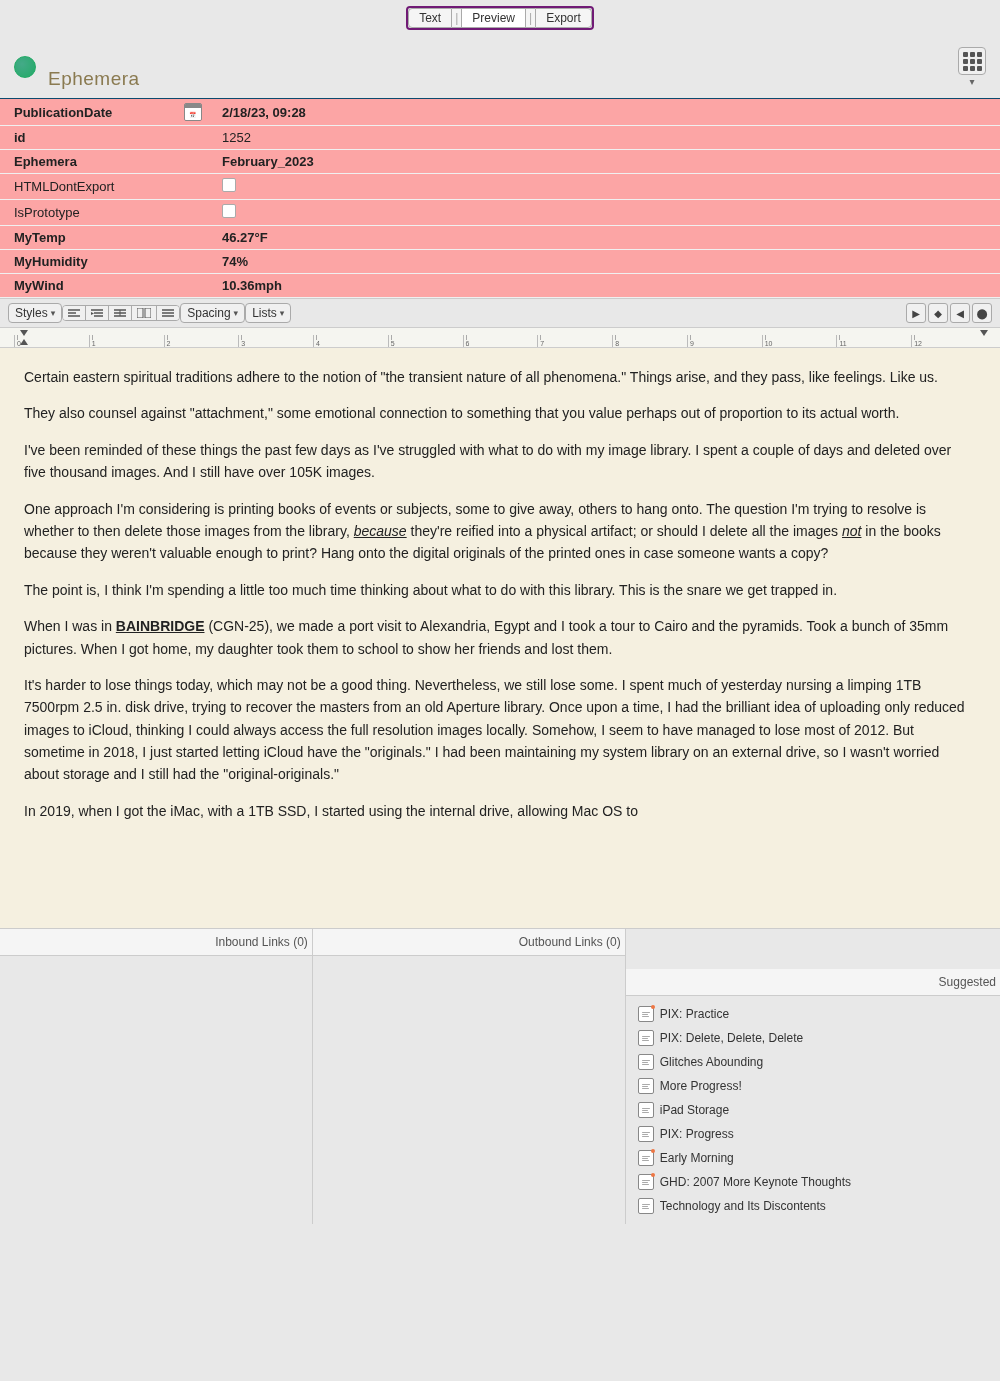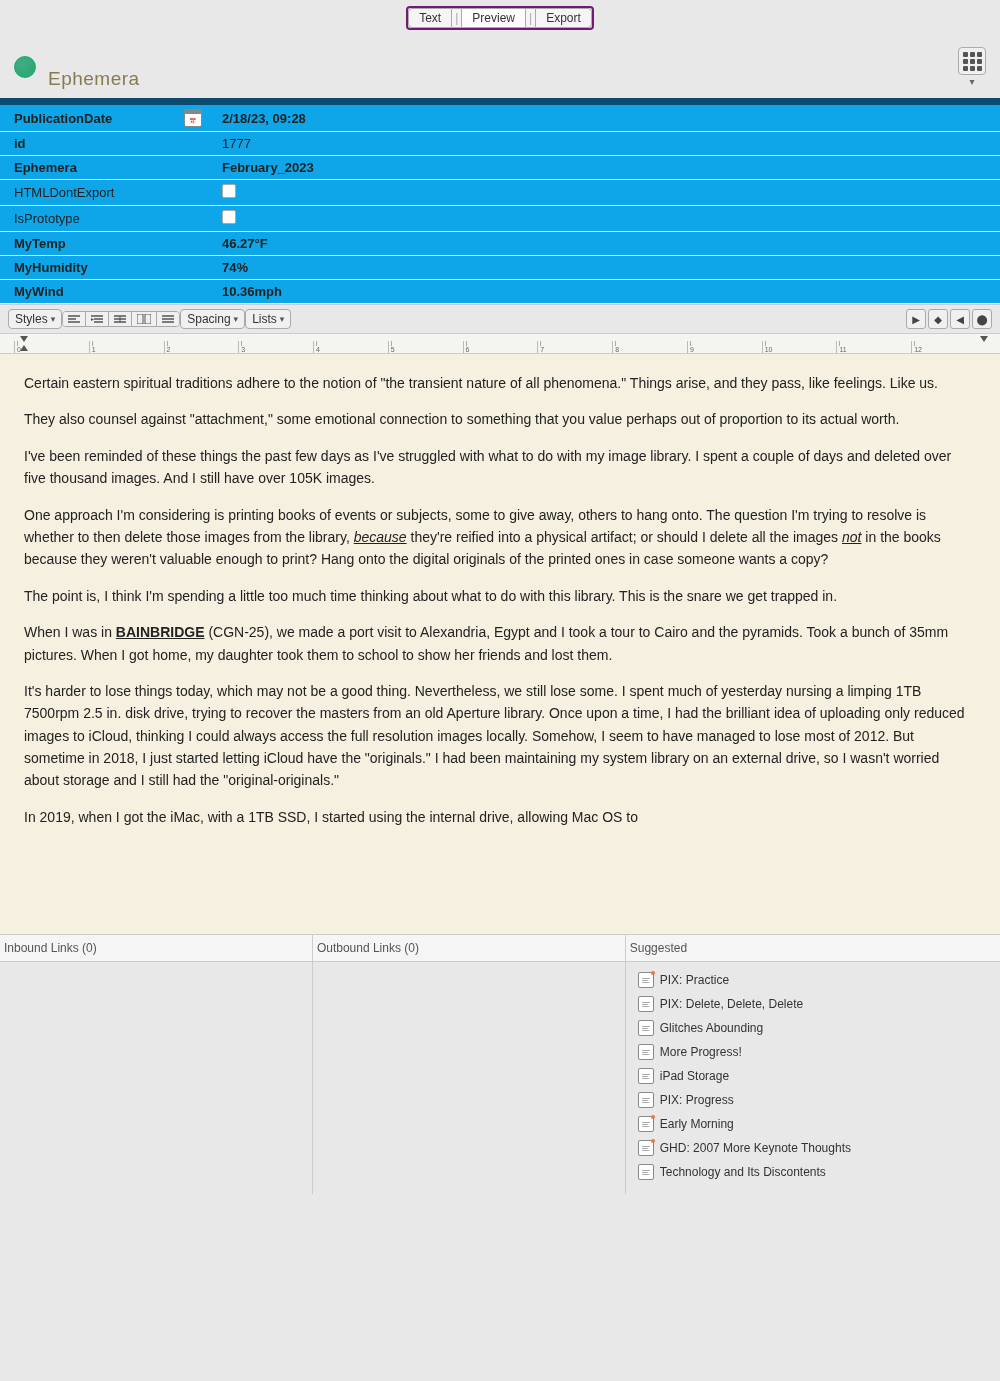--- a/index.html
+++ b/index.html
@@ -87,22 +87,22 @@
     .chevron-down {
       font-size: 10px;
       color: #666;
       margin-top: 1px;
     }
 
     
     .metadata-table {
       width: 100%;
       border-collapse: collapse;
-      background: #0ea5e9;
-      border-top: 7px solid #0c4a6e;
+      background: #fca5a5;
+      border-top: 1px solid #0c4a6e;
       border-bottom: 1px solid #ccc;
     }
     .metadata-table td {
       padding: 4px 14px;
       vertical-align: middle;
       border-bottom: 1px solid #f0f0f0;
     }
     .metadata-table td.field-name {
       font-weight: 600;
       color: #222;
@@ -288,23 +288,24 @@
     .panel-inbound {
       flex: 1;
       border-right: 1px solid #ccc;
     }
     .panel-outbound {
       flex: 1;
       border-right: 1px solid #ccc;
     }
     .panel-suggested {
       flex: 1.2;
+      margin-top: 40px;
     }
     .panel-header {
-      text-align: left;
+      text-align: right;
       padding: 6px 4px;
       font-size: 12px;
       color: #555;
       border-bottom: 1px solid #ccc;
       background: #f5f5f5;
     }
     .panel-body {
       padding: 6px;
     }
     .suggested-item {
@@ -402,21 +403,21 @@
         <div class="cal-icon">
           <div class="cal-top"></div>
           <div class="cal-body">📅</div>
         </div>
       </td>
       <td class="field-value field-bold">2/18/23, 09:28</td>
     </tr>
     <tr>
       <td class="field-name">id</td>
       <td class="field-icon"></td>
-      <td class="field-value">1777</td>
+      <td class="field-value">1252</td>
     </tr>
     <tr>
       <td class="field-name">Ephemera</td>
       <td class="field-icon"></td>
       <td class="field-value field-bold">February_2023</td>
     </tr>
     <tr>
       <td class="field-name" style="font-weight:400;">HTMLDontExport</td>
       <td class="field-icon"></td>
       <td class="field-value">

